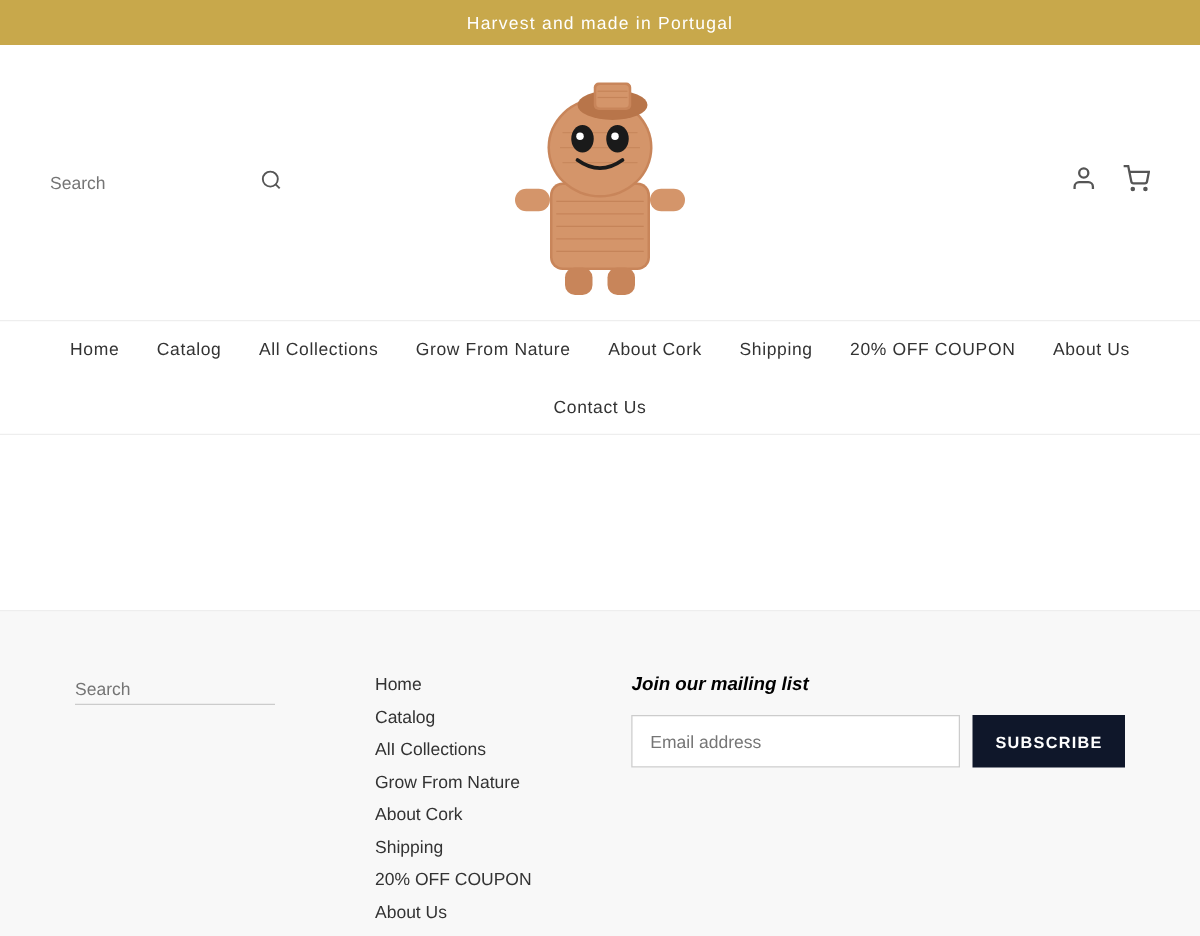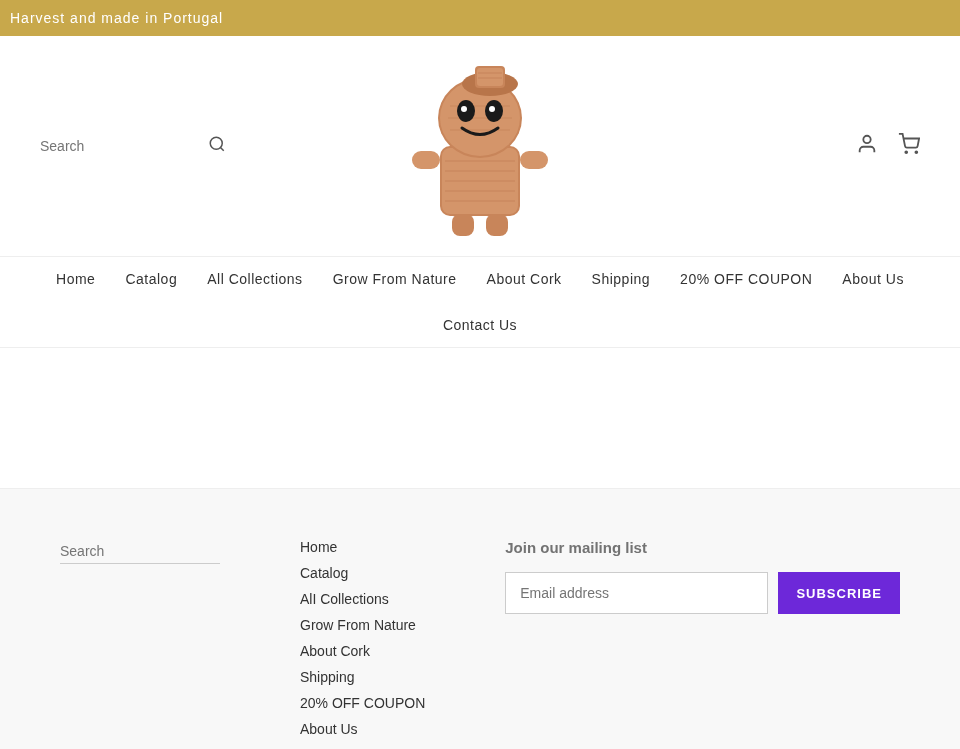--- a/index.html
+++ b/index.html
@@ -1,20 +1,21 @@
 <!DOCTYPE html>
 <html><head>
   <meta charset="utf-8">
   <style>
     * { margin: 0; padding: 0; box-sizing: border-box; }
     body { font-family: Arial, sans-serif; background: #fff; color: #333; font-size: 14px; }
 
     
     .top-banner {
       background: #c8a84b;
+      text-align: center;
       padding: 10px;
       font-size: 14px;
       color: #fff;
       letter-spacing: 1px;
     }
 
     
     .header {
       display: flex;
       align-items: center;
@@ -122,36 +123,37 @@
       cursor: pointer;
     }
     .footer-col-mailing {
       flex: 1;
       max-width: 420px;
     }
     .mailing-title {
       font-size: 15px;
       font-weight: 600;
       margin-bottom: 16px;
-      color: #737373;
+      color: #000000;
+      font-style: italic;
     }
     .mailing-form {
       display: flex;
       gap: 10px;
     }
     .mailing-input {
       flex: 1;
       border: 1px solid #ccc;
       padding: 12px 14px;
       font-size: 14px;
       outline: none;
       color: #999;
     }
     .mailing-btn {
-      background: #6d28d9;
+      background: #0f172a;
       color: #fff;
       border: none;
       padding: 12px 18px;
       font-size: 13px;
       letter-spacing: 1px;
       cursor: pointer;
       font-weight: 600;
     }
 
     

